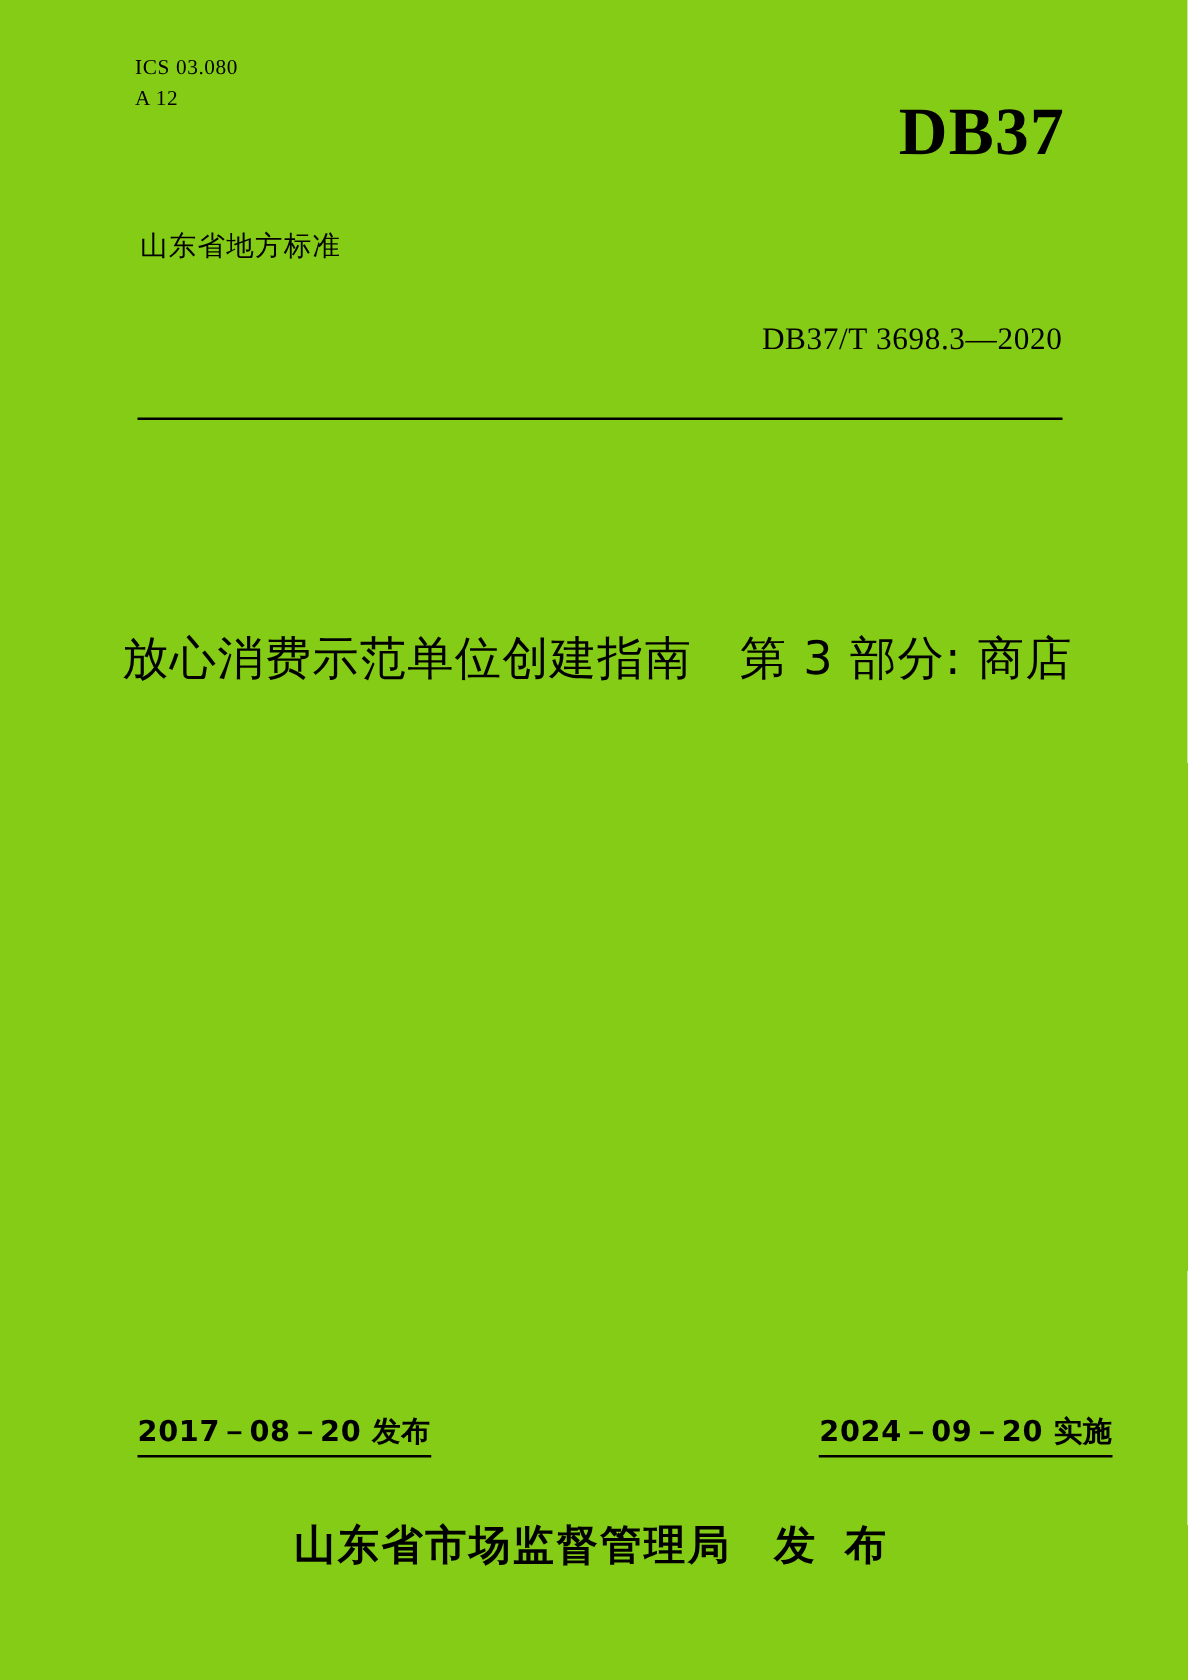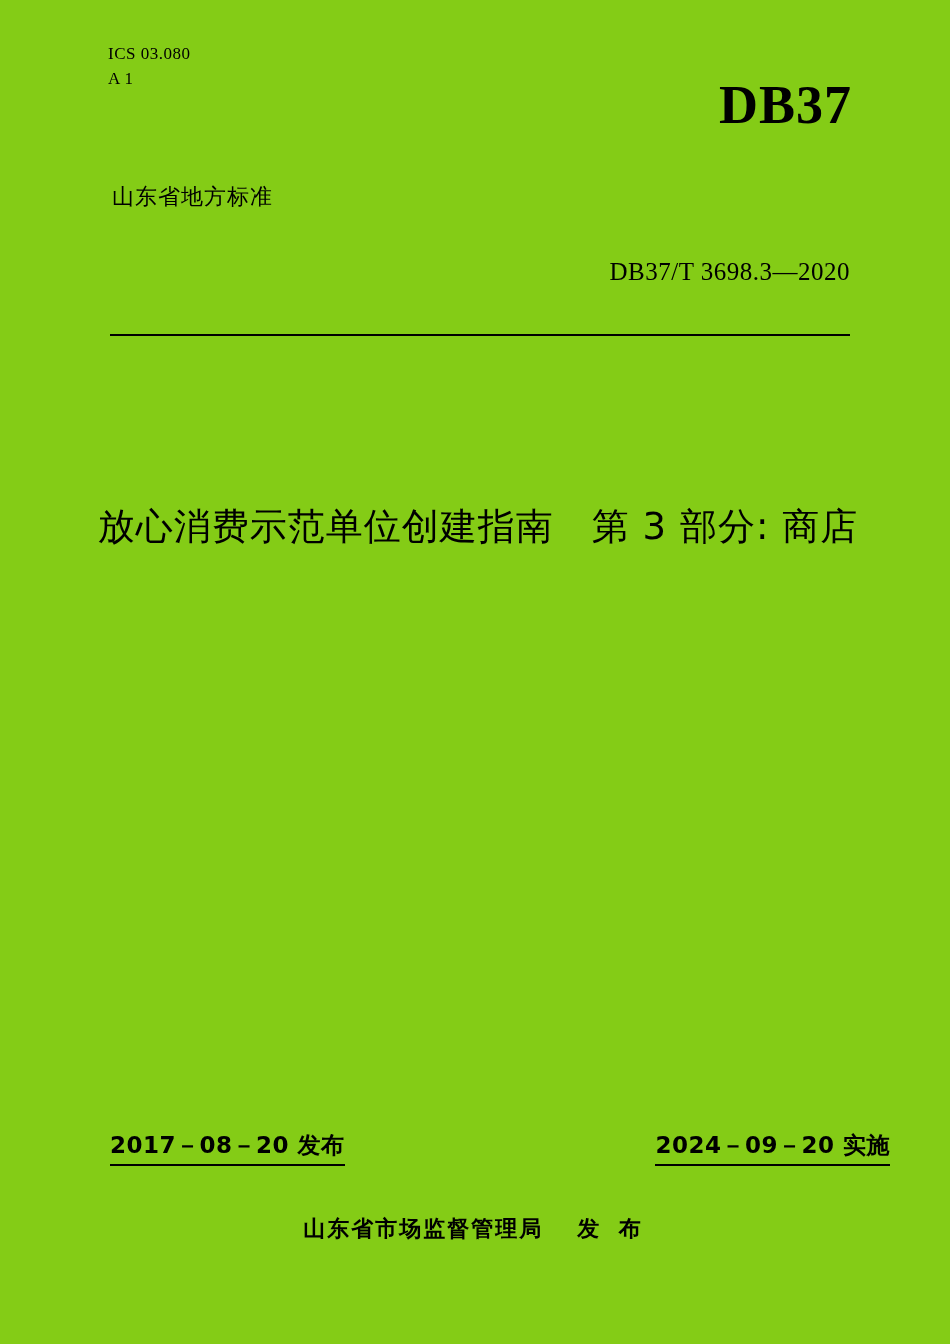--- a/index.html
+++ b/index.html
@@ -97,36 +97,36 @@
     padding-bottom: 3px;
   }
   .publisher {
     position: absolute;
     left: 0;
     top: 1214px;
     width: 950px;
     text-align: center;
     font-family: "DejaVu Sans", sans-serif;
     font-weight: bold;
-    font-size: 22px;
+    font-size: 33px;
     letter-spacing: 2px;
   }
   .publisher .pub-word {
     margin-left: 34px;
     letter-spacing: 6px;
   }
 </style>
 </head>
 <body>
 
 <div class="page">
 
   <div class="ics-block">
     <span class="ics-line">ICS 03.080</span>
-    <span class="ics-line">A 1</span>
+    <span class="ics-line">A 12</span>
   </div>
 
   <div class="db37-logo">DB37</div>
 
   <div class="std-org">山东省地方标准</div>
 
   <div class="std-number">DB37/T 3698.3—2020</div>
 
   <div class="rule"></div>
 

